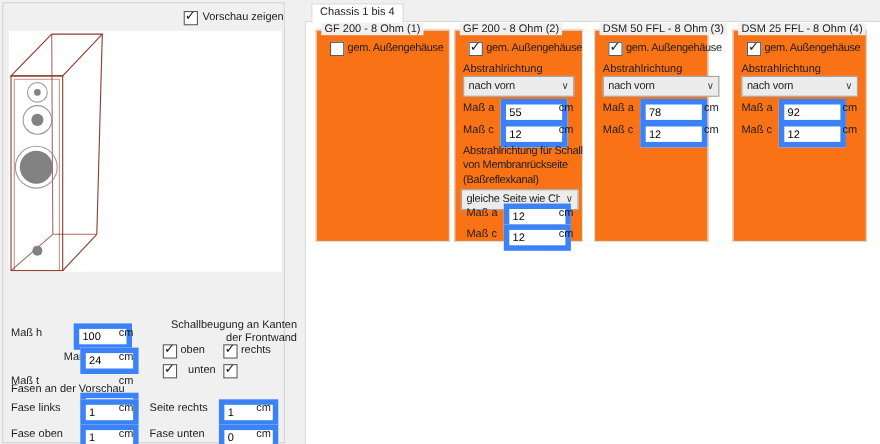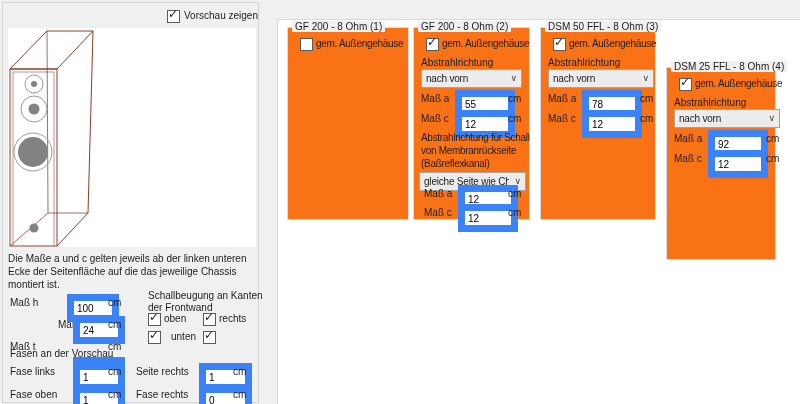--- a/index.html
+++ b/index.html
@@ -7,21 +7,21 @@
   #screen{position:relative;width:800px;height:404px;background:#f0f0f0;overflow:hidden;}
   .abs{position:absolute;}
   .lbl{position:absolute;white-space:nowrap;}
   
   #left-panel{position:absolute;left:2px;top:2px;width:255px;height:399px;border:1px solid #d4d4d4;background:#f0f0f0;}
   #preview-box{position:absolute;left:5px;top:25px;width:248px;height:219px;background:#ffffff;}
   
   .checkbox{position:absolute;width:11px;height:11px;border:1px solid #5a5a5a;background:#fff;}
   .checkbox.checked::after{content:"✓";position:absolute;left:0px;top:-2px;font-size:12px;font-weight:bold;color:#1a1a1a;line-height:11px;}
   
-  .tin{position:absolute;height:14px;border:7px solid #3b82f6;background:#fff;font-family:"Liberation Sans",sans-serif;font-size:10px;padding:0 5px 0 3px;margin:0;}
+  .tin{position:absolute;height:14px;border:5px solid #3b82f6;background:#fff;font-family:"Liberation Sans",sans-serif;font-size:10px;padding:0 10px 0 3px;margin:0;}
   
   .combo{position:absolute;height:19px;background:#ececec;border:1px solid #a3a3a3;box-sizing:border-box;}
   .combo .ct{position:absolute;left:4px;top:3px;right:16px;overflow:hidden;white-space:nowrap;letter-spacing:-0.2px;}
   .combo .chev{position:absolute;right:4px;top:3px;font-size:9px;color:#444;}
   
   .groupbox{position:absolute;top:27px;height:193px;background:#f97316;border:1px solid #dcdcdc;box-sizing:border-box;text-decoration:underline;}
   .gb-title{position:absolute;top:-7px;left:4px;padding:0 3px;background:#f0f0f0;white-space:nowrap;}
   
   #tab-page{position:absolute;left:277px;top:19px;width:523px;height:385px;background:#fff;border-left:1px solid #d9d9d9;border-top:1px solid #d9d9d9;}
   #tab-chassis{position:absolute;left:283px;top:3px;height:17px;line-height:16px;padding:0 7px;background:#fff;border:1px solid #d9d9d9;border-bottom:none;white-space:nowrap;}
@@ -62,35 +62,34 @@
           <circle cx="26" cy="56" r="3" fill="#828282"></circle>
           <circle cx="26" cy="81" r="13" fill="none" stroke="#9a9a9a"></circle>
           <circle cx="26" cy="81" r="5.5" fill="#828282"></circle>
           <circle cx="25" cy="124" r="19" fill="none" stroke="#9a9a9a"></circle>
           <circle cx="25" cy="124" r="15" fill="#828282"></circle>
           <circle cx="26" cy="200" r="4.5" fill="#828282"></circle>
         </g>
       </svg>
     </div>
 
-    <div class="abs note" style="left:5px;top:249px;width:246px;">Die Maße a und c gelten jeweils ab der linken unteren Ecke der Seitenfläche auf die das jeweilige Chassis montiert ist.</div>
 
     <span class="lbl" style="left:7px;top:294px;">Maß h</span>
     <input class="tin" style="left: 64px; top: 291px; width: 30px;" value="100">
     <span class="lbl" style="left:105px;top:294px;">cm</span>
 
     <span class="lbl" style="left:7px;top:316px;margin-left:48px;">Maß b</span>
     <input class="tin" style="left: 70px; top: 313px; width: 30px;" value="24">
     <span class="lbl" style="left:105px;top:316px;">cm</span>
 
     <span class="lbl" style="left:7px;top:338px;">Maß t</span>
     <input class="tin" style="left: 70px; top: 354px; width: 30px;" value="40">
     <span class="lbl" style="left:105px;top:338px;">cm</span>
 
-    <div class="abs" style="left:145px;top:287px;width:122px;line-height:12px;">Schallbeugung an Kanten der Frontwand</div>
+    <div class="abs" style="left:145px;top:287px;width:122px;line-height:12px;text-align:right;">Schallbeugung an Kanten der Frontwand</div>
 
     <span class="checkbox abs checked" style="left:145px;top:310px;"></span>
     <span class="lbl" style="left:161px;top:310px;">oben</span>
     <span class="checkbox abs checked" style="left:200px;top:310px;"></span>
     <span class="lbl" style="left:216px;top:310px;">rechts</span>
     <span class="checkbox abs checked" style="left:145px;top:328px;"></span>
     <span class="lbl" style="left:161px;top:328px;margin-left:7px;">unten</span>
     <span class="checkbox abs checked" style="left:200px;top:328px;"></span>
     <span class="lbl" style="left:216px;top:328px;margin-top:44px;">links</span>
 
@@ -99,26 +98,27 @@
     <span class="lbl" style="left:7px;top:363px;">Fase links</span>
     <input class="tin" style="left: 70px; top: 360px; width: 30px;" value="1">
     <span class="lbl" style="left:105px;top:363px;">cm</span>
     <span class="lbl" style="left:133px;top:363px;">Seite rechts</span>
     <input class="tin" style="left: 196px; top: 360px; width: 31px;" value="1">
     <span class="lbl" style="left:230px;top:363px;">cm</span>
 
     <span class="lbl" style="left:7px;top:386px;">Fase oben</span>
     <input class="tin" style="left: 70px; top: 383px; width: 30px;" value="1">
     <span class="lbl" style="left:105px;top:386px;">cm</span>
-    <span class="lbl" style="left:133px;top:386px;">Fase rechts</span>
+    <span class="lbl" style="left:133px;top:386px;">Fase unten</span>
     <input class="tin" style="left: 196px; top: 383px; width: 31px;" value="0">
     <span class="lbl" style="left:230px;top:386px;">cm</span>
   </div>
 
   <div id="tab-page"></div>
+  <div id="tab-chassis">Chassis 1 bis 4</div>
 
   <div class="groupbox" style="left:287px;width:122px;">
     <span class="gb-title">GF 200 - 8 Ohm (1)</span>
     <span class="checkbox" style="left:12px;top:10px;"></span>
     <span class="lbl tight" style="left:28px;top:10px;">gem. Außengehäuse</span>
   </div>
 
   <div class="groupbox" style="left:413px;width:117px;">
     <span class="gb-title">GF 200 - 8 Ohm (2)</span>
     <span class="checkbox checked" style="left:12px;top:10px;"></span>
@@ -149,41 +149,41 @@
 
     <span class="lbl" style="left:10px;top:160px;">Maß a</span>
     <input class="tin" style="left: 44px; top: 157px; width: 38px;" value="12">
     <span class="lbl" style="left:94px;top:160px;">cm</span>
 
     <span class="lbl" style="left:10px;top:179px;">Maß c</span>
     <input class="tin" style="left: 44px; top: 176px; width: 38px;" value="12">
     <span class="lbl" style="left:94px;top:179px;">cm</span>
   </div>
 
-  <div class="groupbox" style="left:540px;width:116px;">
+  <div class="groupbox" style="left:540px;width:104px;">
     <span class="gb-title">DSM 50 FFL - 8 Ohm (3)</span>
     <span class="checkbox checked" style="left:12px;top:10px;"></span>
     <span class="lbl tight" style="left:28px;top:10px;">gem. Außengehäuse</span>
 
     <span class="lbl" style="left:7px;top:29px;">Abstrahlrichtung</span>
     <div class="combo" style="left:7px;top:41px;width:106px;">
       <span class="ct">nach vorn</span>
       <span class="chev">∨</span>
     </div>
 
     <span class="lbl" style="left:7px;top:65px;">Maß a</span>
     <input class="tin" style="left: 41px; top: 62px; width: 38px;" value="78">
     <span class="lbl" style="left:99px;top:65px;">cm</span>
 
     <span class="lbl" style="left:7px;top:85px;">Maß c</span>
     <input class="tin" style="left: 41px; top: 82px; width: 38px;" value="12">
     <span class="lbl" style="left:99px;top:85px;">cm</span>
   </div>
 
-  <div class="groupbox" style="left:666px;width:110px;margin-top:40px;">
+  <div class="groupbox" style="left:666px;width:122px;">
     <span class="gb-title">DSM 25 FFL - 8 Ohm (4)</span>
     <span class="checkbox checked" style="left:12px;top:10px;"></span>
     <span class="lbl tight" style="left:28px;top:10px;">gem. Außengehäuse</span>
 
     <span class="lbl" style="left:7px;top:29px;">Abstrahlrichtung</span>
     <div class="combo" style="left:7px;top:41px;width:106px;">
       <span class="ct">nach vorn</span>
       <span class="chev">∨</span>
     </div>
 

